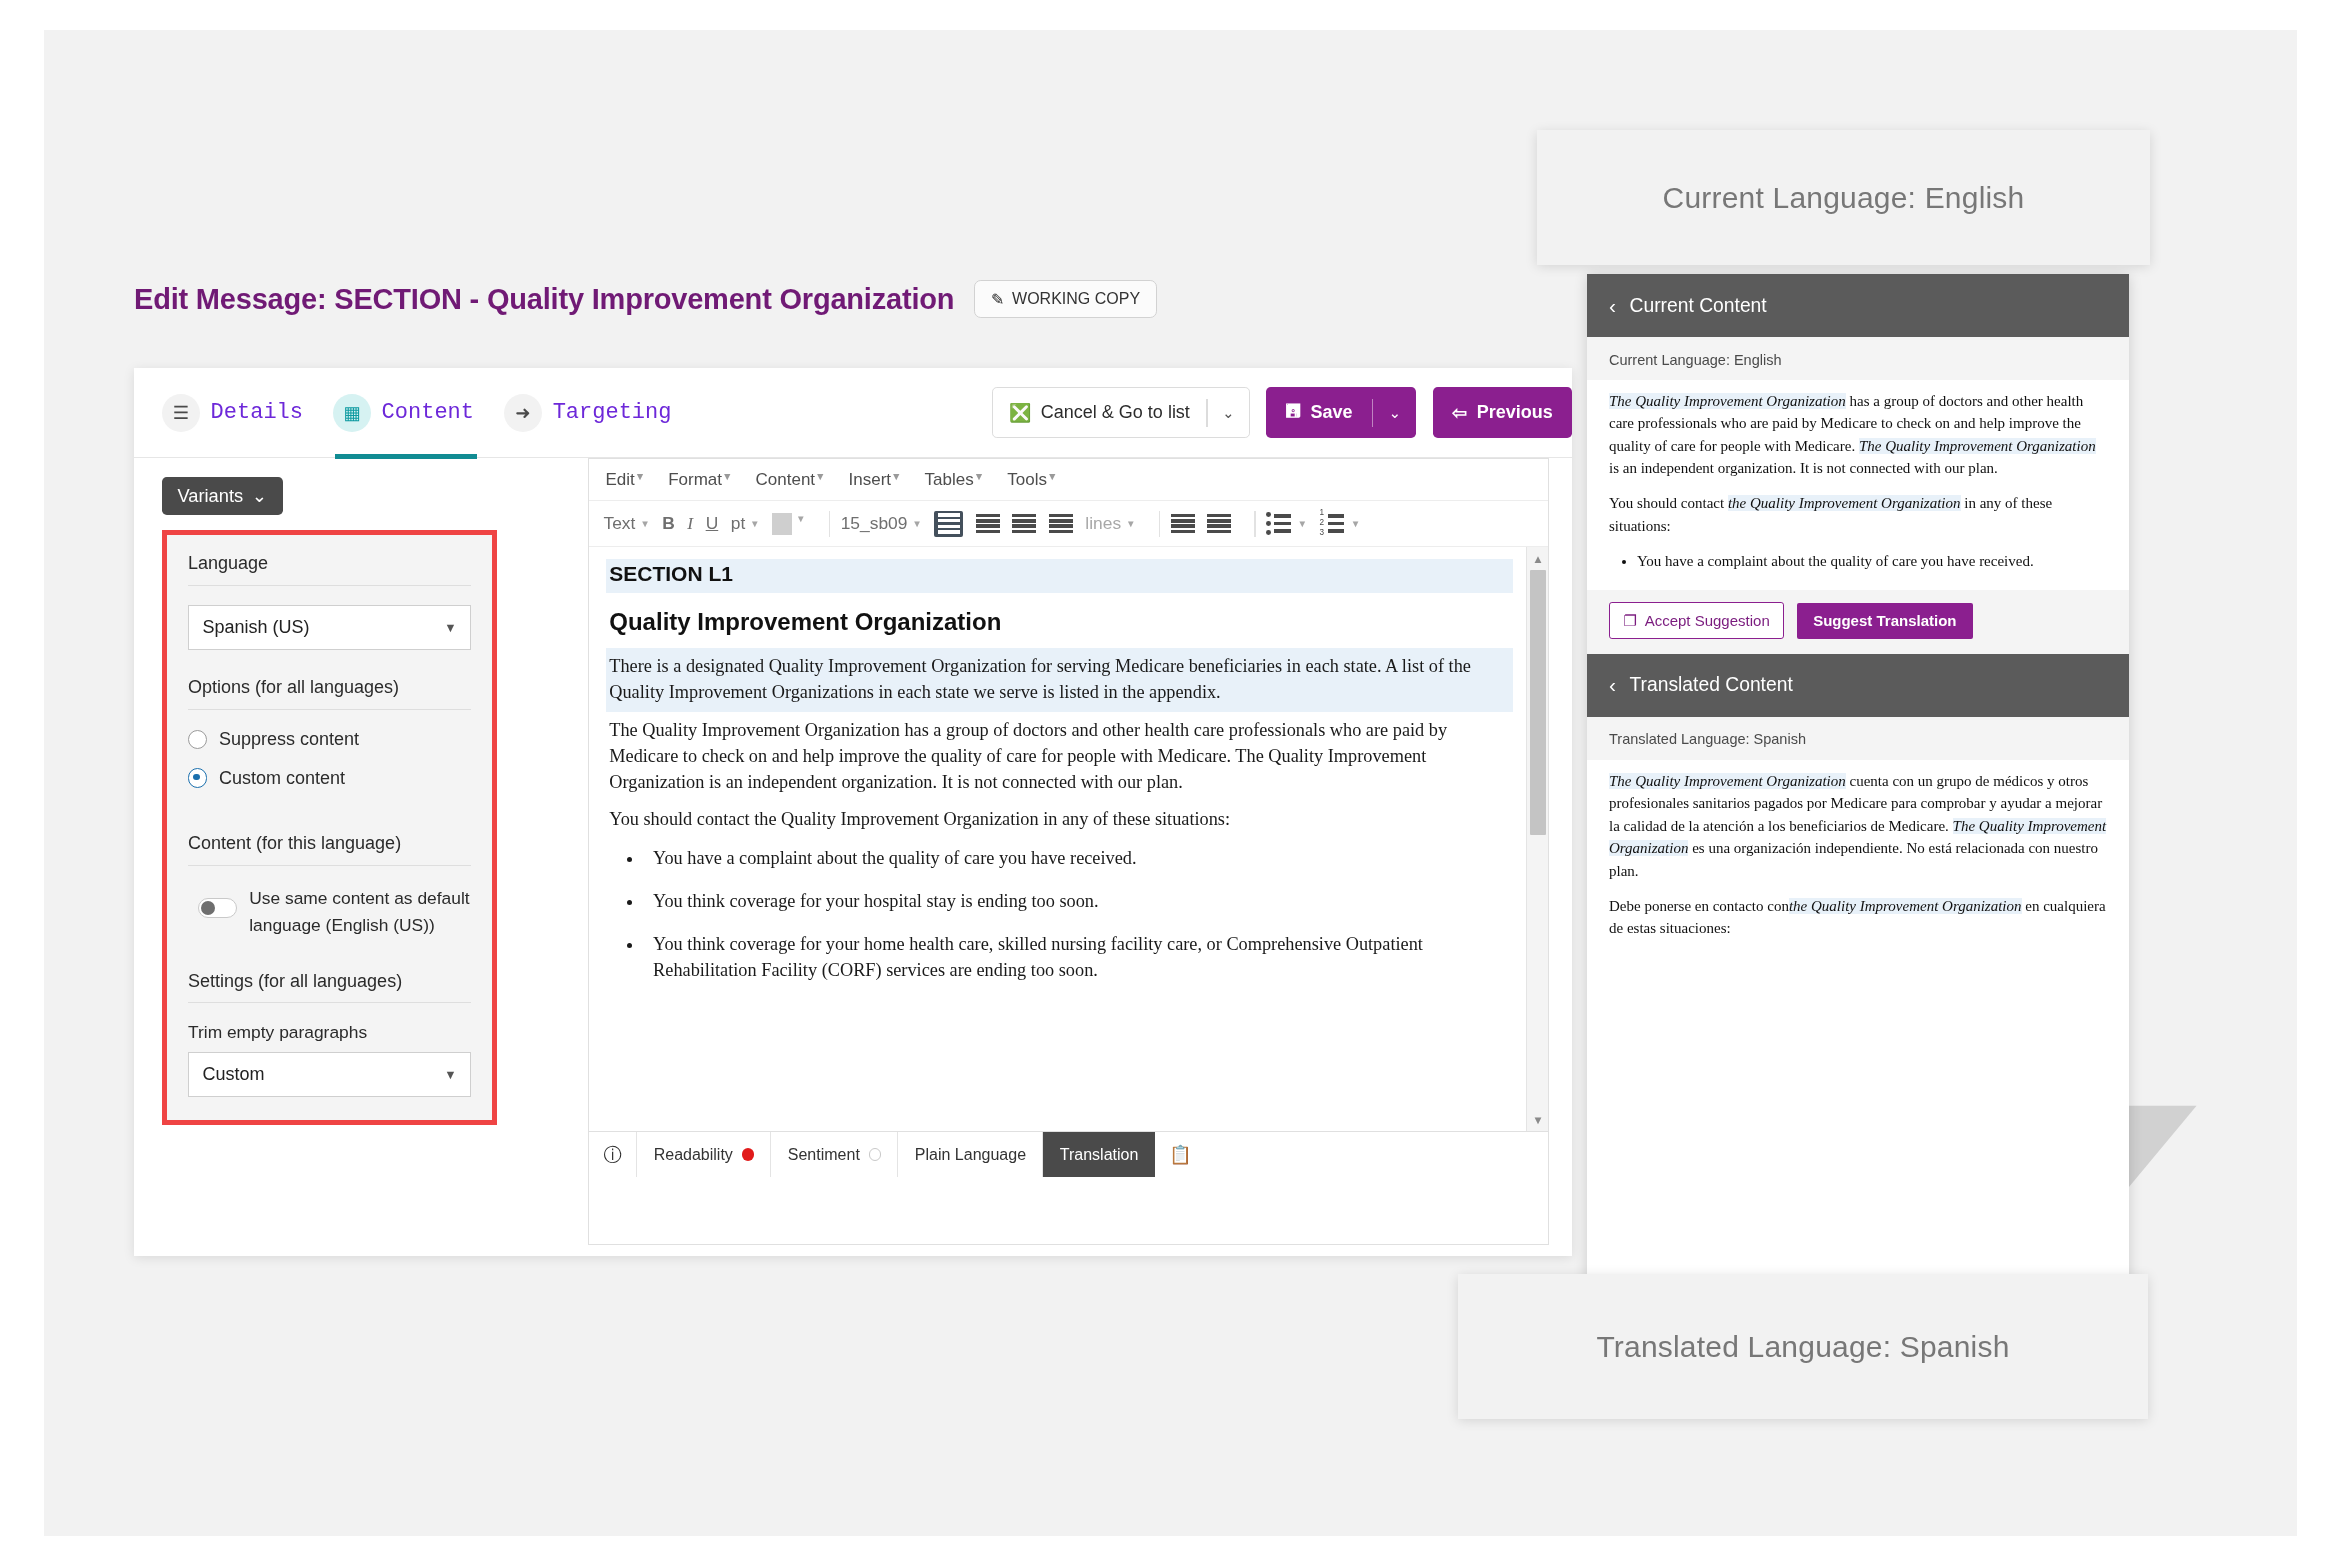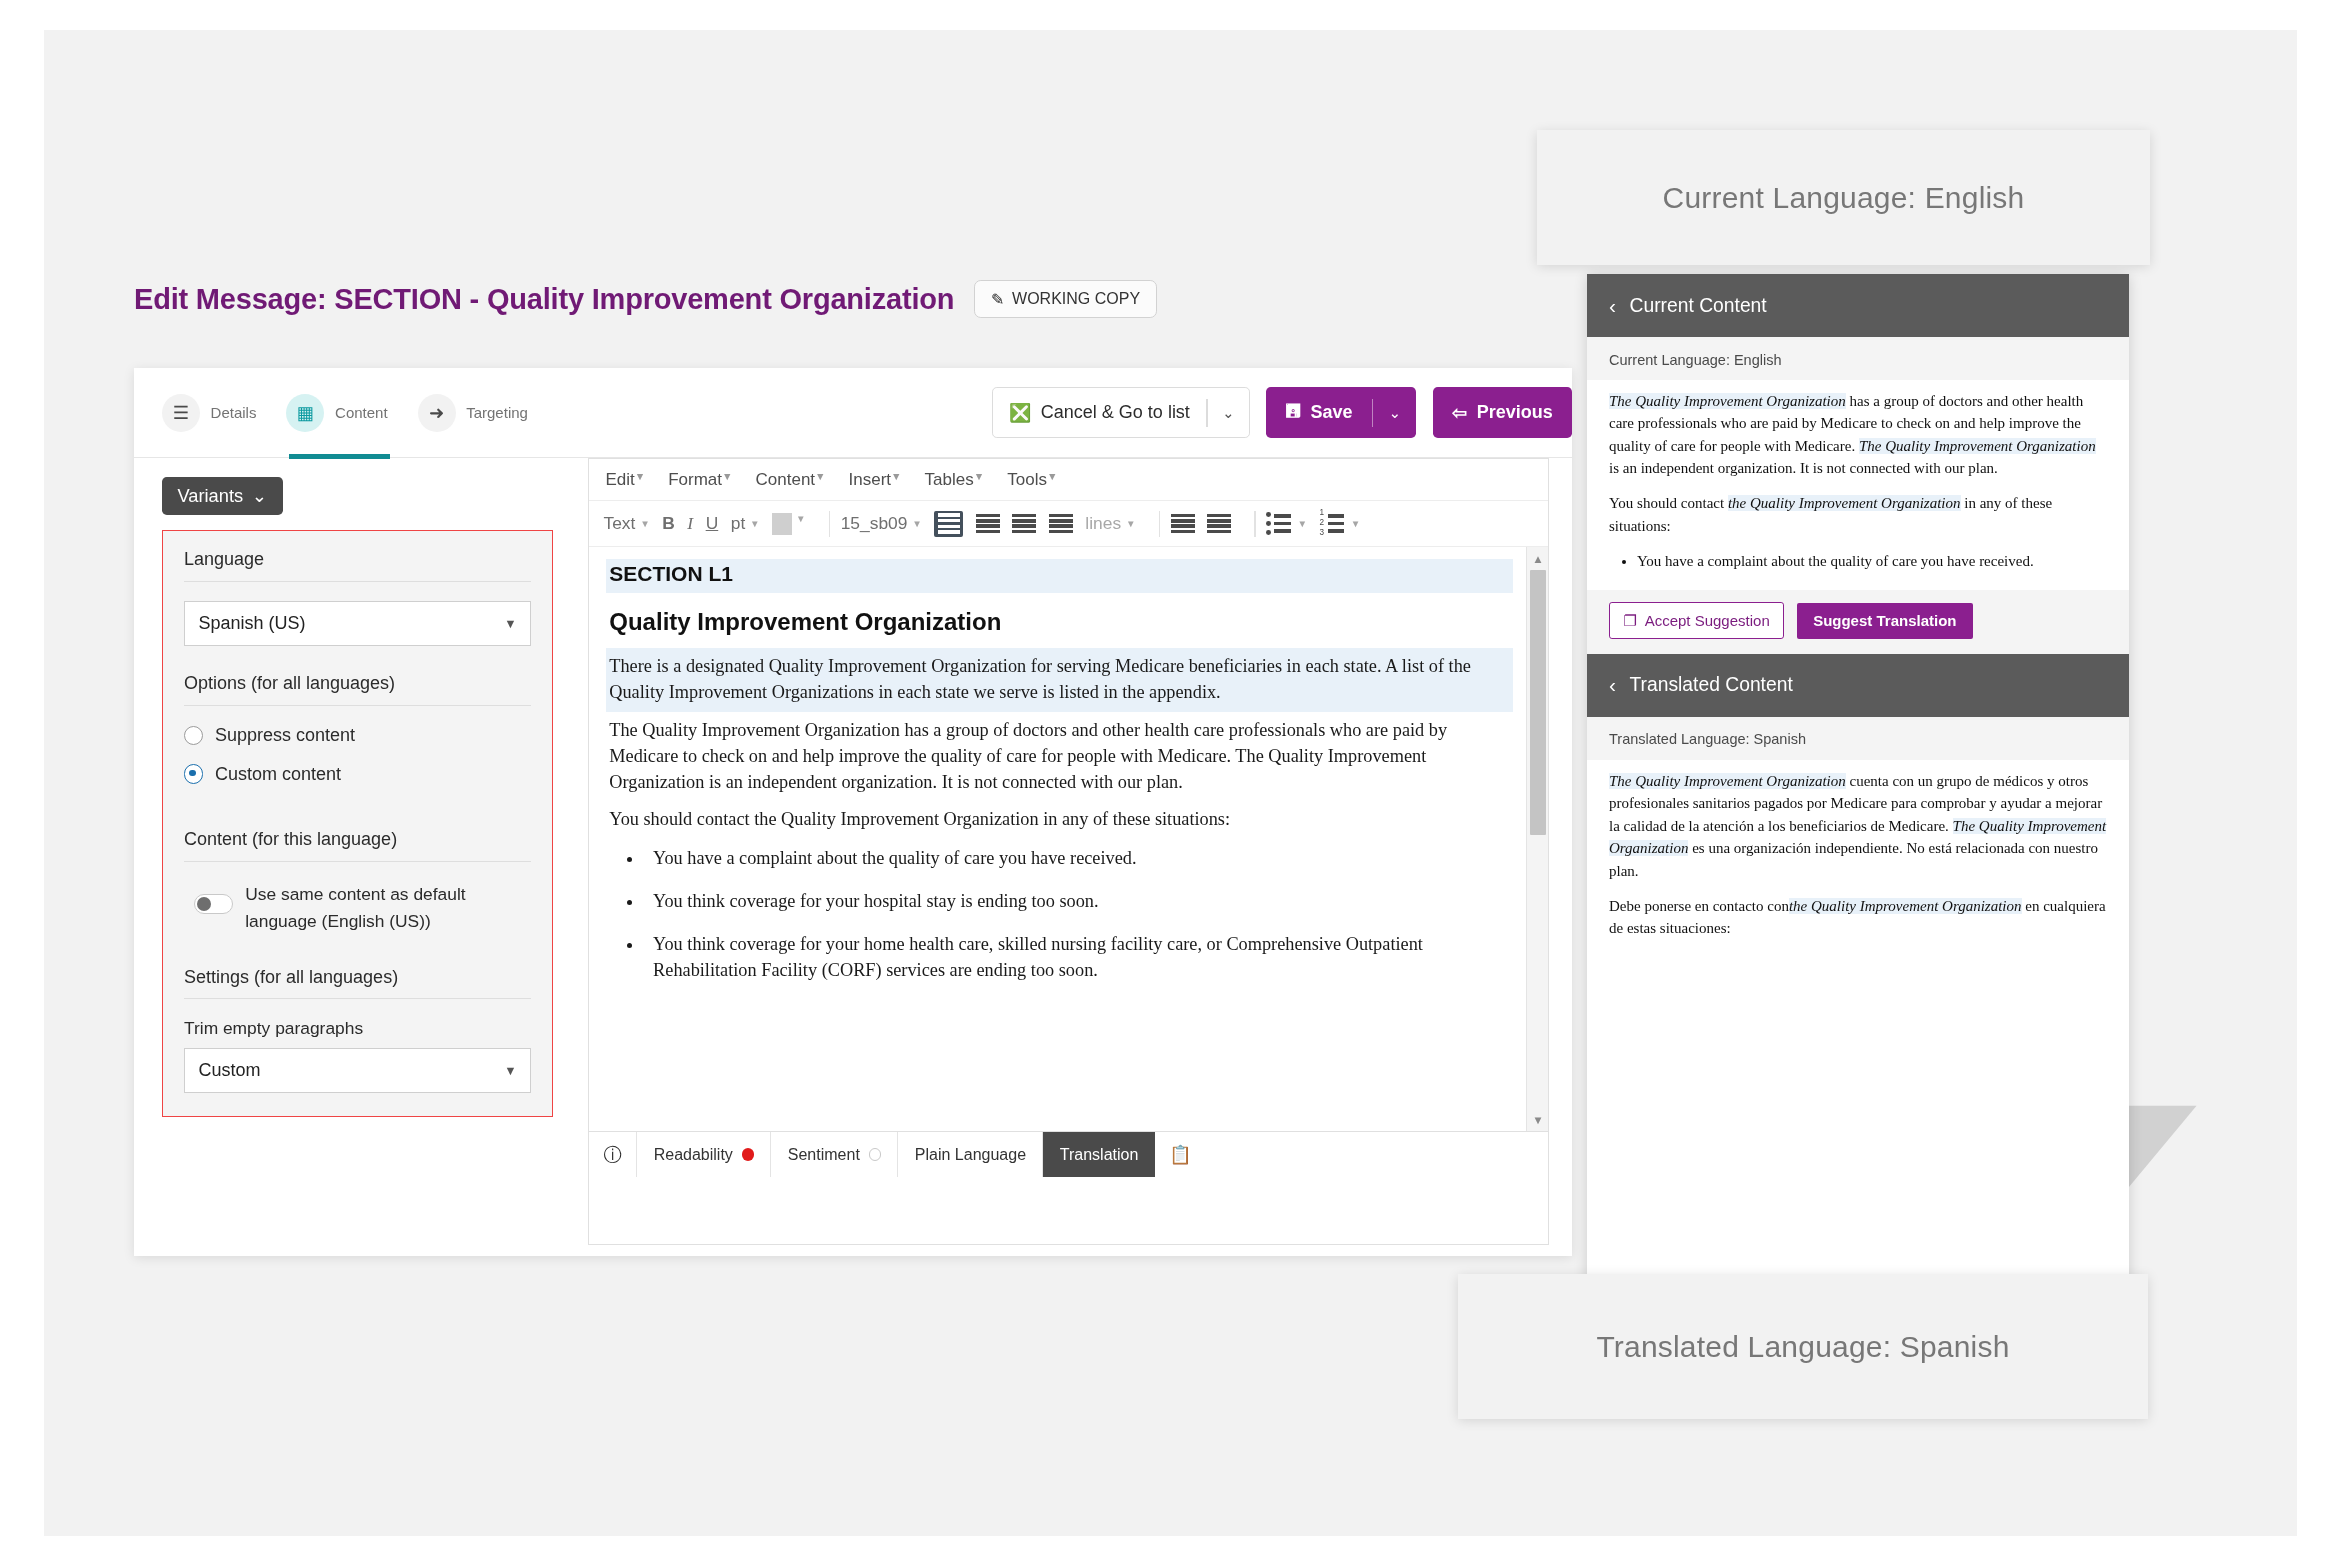--- a/index.html
+++ b/index.html
@@ -41,21 +41,21 @@
     display:flex; align-items:center; padding-left:28px;
   }
   .tab {
     display:flex; align-items:center; gap:10.6px; margin-right:30px; position:relative; height:90px;
   }
   .tab .tico {
     width:38px; height:38px; border-radius:50%; background:#f2f2f2;
     display:flex; align-items:center; justify-content:center; font-size:18.3px; color:#4a4a4a;
   }
   .tab.active .tico { background:#d6f2f2; color:#0c9aa0; }
-  .tab .tlabel { font-size:15px; color:#737373; }
+  .tab .tlabel { font-size:22px; color:#6d28d9;font-family:Liberation Mono, monospace; }
   .tab.active::after {
     content:""; position:absolute; left:2.4px; right:-2.9px; bottom:-1.4px; height:5.3px; background:#118c93;
   }
   #tab-actions { margin-left:auto; display:flex; align-items:center; gap:16.4px; padding-right:0px; }
   .btn {
     display:flex; align-items:center; border-radius:4.8px; font-size:18px; white-space:nowrap;
   }
   #cancel-btn {
     border:1.4px solid #dcdcdc; background:#fff; color:#2c2c2c; height:51px;
   }
@@ -76,21 +76,21 @@
   
   #card-body { display:flex; padding:19.3px 0 0 0; position:relative; height:796px; }
 
   
   #left-panel { width:391px; margin-left:28px; position:relative; }
   #variants-btn {
     background:#4a4a4a; color:#fff; font-size:18.3px; border-radius:4.8px;
     padding:7.7px 15.4px; display:inline-flex; align-items:center; gap:8.7px;
   }
   #variants-box {
-    margin-top:15.4px; background:#f4f4f4; border:1px solid #ef4444; padding:18.3px 21px 23px 21px; width:391px;
+    margin-top:15.4px; background:#f4f4f4; border:5px solid #ef4444; padding:18.3px 21px 23px 21px; width:335px;
   }
   .field-label { font-size:18px; color:#2b2b2b; padding-bottom:10.6px; }
   .rule { height:1px; background:#dedede; margin-bottom:19.3px; }
   .select {
     background:#fff; border:1px solid #cfcfcf; height:45px; display:flex; align-items:center;
     padding:0 13.5px; font-size:18px; color:#222; justify-content:space-between;
   }
   .select .arrow { font-size:12.5px; color:#555; }
   .spacer-lg { height:27px; }
   .radio-row { display:flex; align-items:center; gap:11.6px; margin-bottom:17.4px; }

